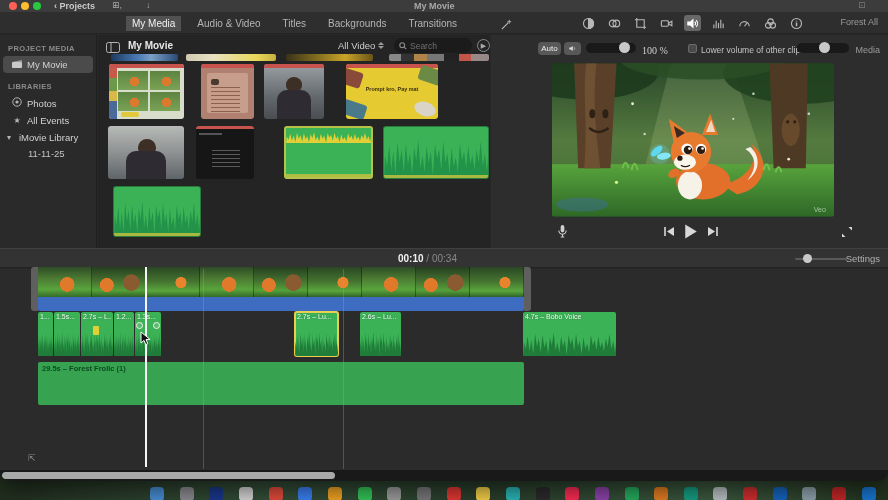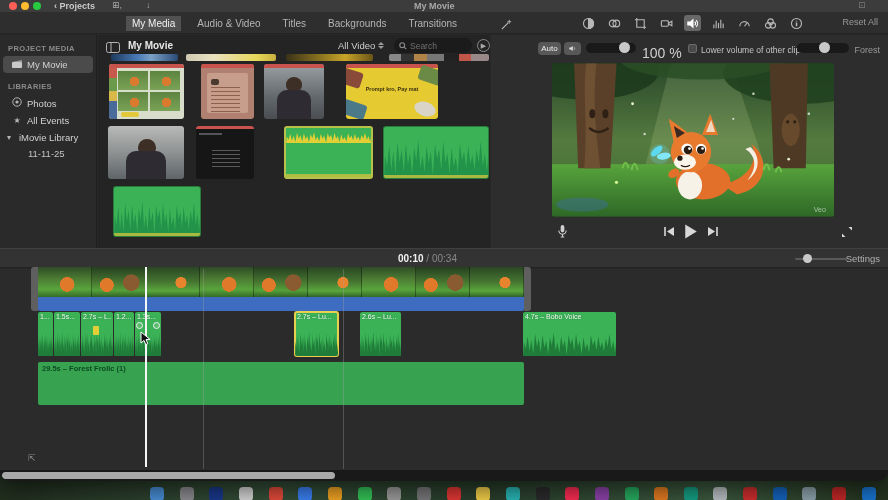--- a/index.html
+++ b/index.html
@@ -113,21 +113,21 @@
   .wave { position:absolute; left:0; bottom:0; width:100%; display:block; }
   .wave use, .wave polygon { fill:currentColor; }
 
   
   .inspector { position:absolute; left:491px; top:35px; width:397px; height:213px; background:#2d2d2d; }
   .vol-row { position:absolute; left:0; top:3px; width:100%; height:18px; }
   .pill { position:absolute; background:#585858; border-radius:4px; color:#eee; font-size:8px;
     display:flex; align-items:center; justify-content:center; }
   .slider { position:absolute; height:10px; background:#191919; border-radius:5px; }
   .knob { position:absolute; top:-1px; width:11px; height:11px; background:#c9c9c9; border-radius:50%; }
-  .vol-val { position:absolute; font-size:14px; color:#cfcfcf; }
+  .vol-val { position:absolute; font-size:10px; color:#cfcfcf;font-family:Liberation Serif, serif; }
   .chk { position:absolute; width:9px; height:9px; background:#4a4a4a; border:1px solid #6a6a6a; border-radius:2px; }
   .chk-label { position:absolute; font-size:8.5px; color:#c4c4c4; }
   .reset-lbl { position:absolute; right:8px; top:9px; font-size:9px; color:#9a9a9a; }
   .preview { position:absolute; left:61px; top:28px; width:282px; height:154px; background:#000;
     border-radius:2px; overflow:hidden; }
   .playback { position:absolute; left:0; top:188px; width:100%; height:20px; }
   .pb-ic { position:absolute; display:flex; align-items:center; justify-content:center; }
   .pb-ic svg { fill:#d8d8d8; stroke:none; }
 
   
@@ -288,21 +288,21 @@
             <circle cx="9.4" cy="9" r="3"></circle>
           </svg>
       </div>
       <div class="itool">
         <svg width="13" height="13" viewBox="0 0 14 14">
             <circle cx="7" cy="7" r="5.4"></circle>
             <path d="M7,6 V10 M7,4 V4.8" stroke-width="1.6"></path>
           </svg>
       </div>
     </div>
-    <span class="reset-all">Reset All</span>
+    <span class="reset-all">Forest All</span>
   </div>
 
   <div class="sidebar">
     <div class="side-head">PROJECT MEDIA</div>
     <div class="side-item selected">
       <span class="si"><svg width="10" height="8" viewBox="0 0 10 8">
             <rect x="0" y="2" width="10" height="6" rx="1" fill="#c9c9c9"></rect>
             <path d="M0,2 L10,0 L10,2 Z" fill="#9a9a9a"></path>
           </svg></span>
       <span>My Movie</span>
@@ -430,21 +430,21 @@
       </span>
       <span class="slider" style="left:95px;top:5px;width:50px">
           <span class="knob" style="left:33px"></span>
         </span>
       <span class="vol-val" style="left:151px;top:7px">100 %</span>
       <span class="chk" style="left:197px;top:6px"></span>
       <span class="chk-label" style="left:210px;top:7px">Lower volume of other clips:</span>
       <span class="slider" style="left:306px;top:5px;width:52px">
           <span class="knob" style="left:22px"></span>
         </span>
-      <span class="reset-lbl" style="top:7px">Forest</span>
+      <span class="reset-lbl" style="top:7px">Media</span>
     </div>
 
     <div class="preview">
       <svg width="282" height="154" viewBox="0 0 280 152">
         <defs>
           <linearGradient id="sky" x1="0" y1="0" x2="0" y2="1">
             <stop offset="0" stop-color="#28472a"></stop>
               <stop offset="0.5" stop-color="#557a3f"></stop>
               <stop offset="1" stop-color="#3e6c33"></stop>
           </linearGradient>

